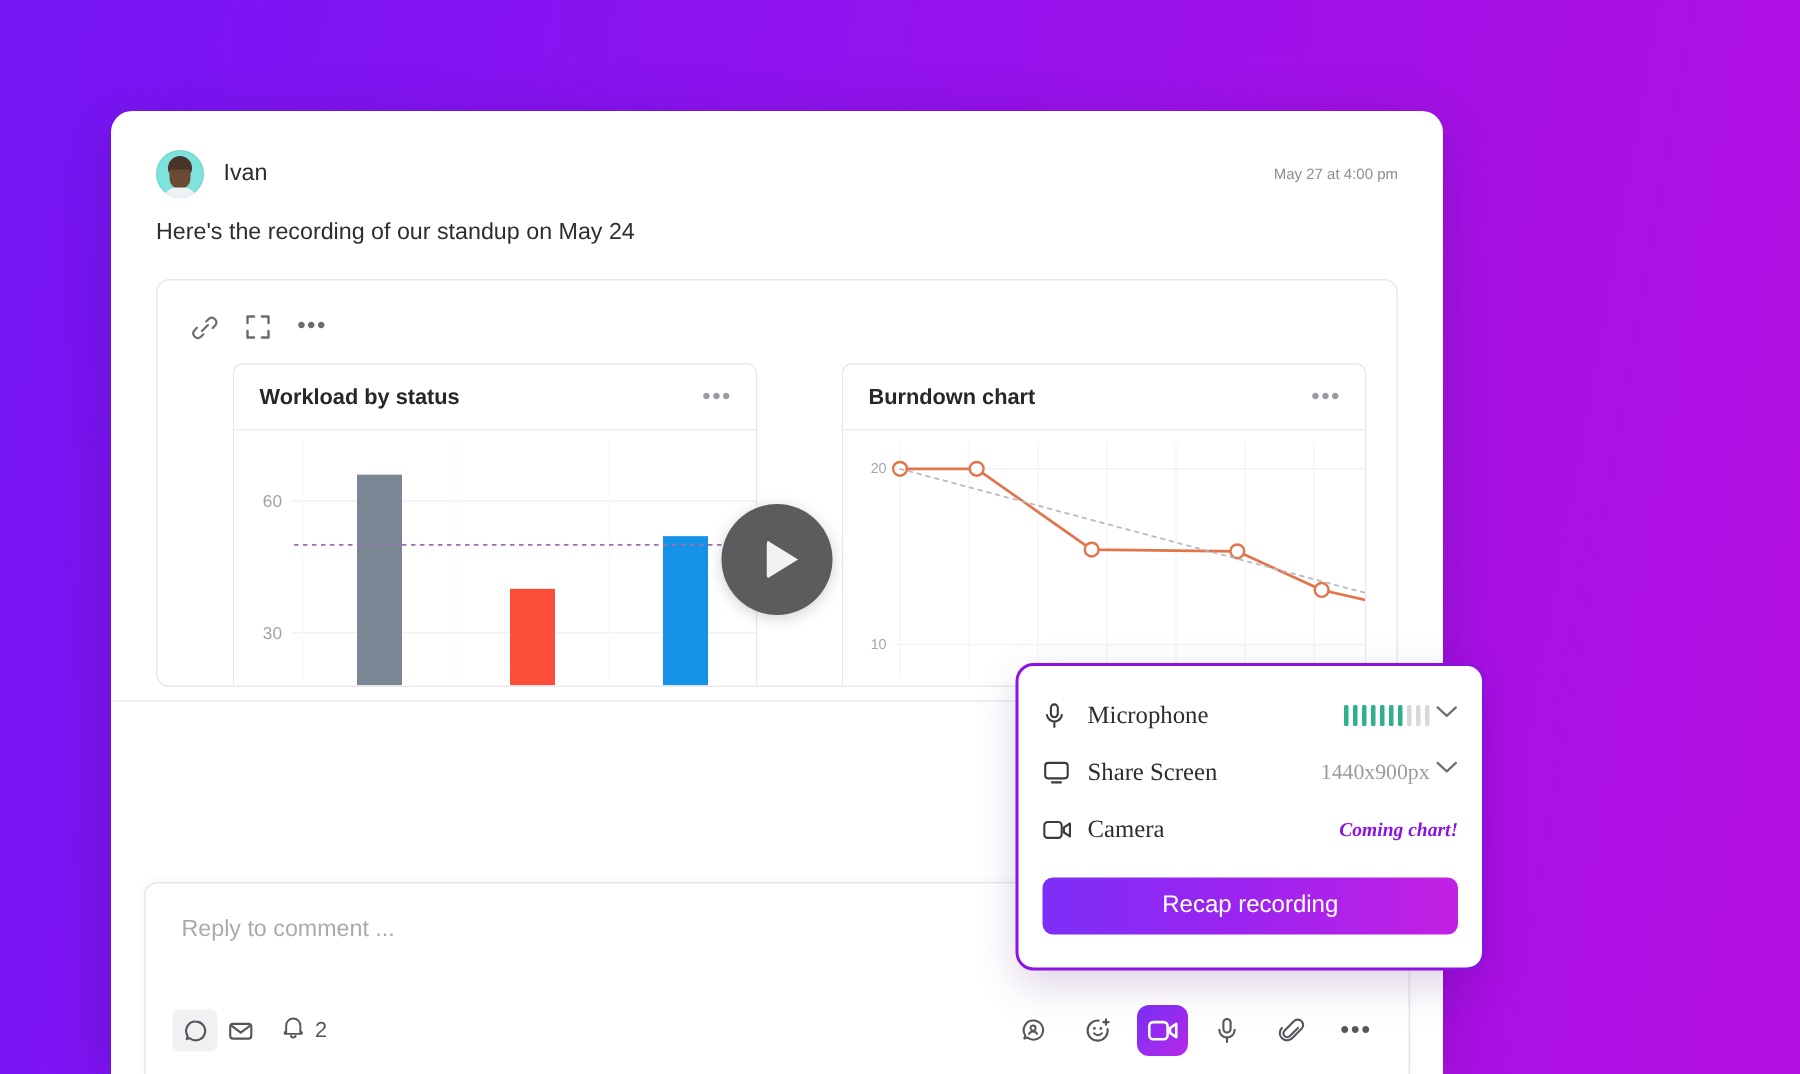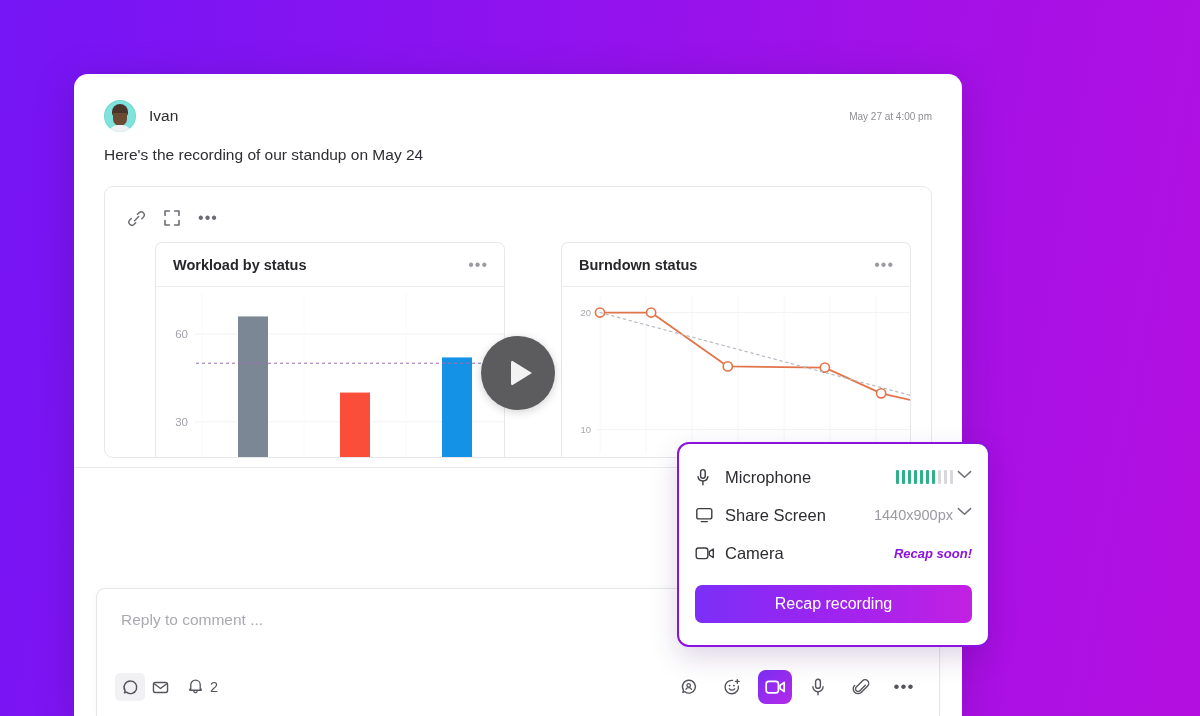--- a/index.html
+++ b/index.html
@@ -195,20 +195,21 @@
     background: #fff;
     border: 2px solid #8C12E0;
     border-radius: 12px;
     z-index: 30;
     box-shadow: 0 10px 28px rgba(60,0,100,.17);
     padding: 14px 16px 15px 16px;
   }
   .rec-row {
     display: flex; align-items: center;
     height: 38px;
+    font-family: Liberation Serif, serif;
   }
   .rec-ico {
     width: 26px; display: flex; align-items: center; color: #3b3b41;
   }
   .rec-label {
     font-size: 16.5px; color: #2c2c31; margin-left: 4px;
   }
   .rec-right {
     margin-left: auto; display: flex; align-items: flex-start; gap: 4px;
   }
@@ -287,21 +288,21 @@
               <rect x="286" y="70.42857142857143" width="30" height="99.57142857142857" fill="#1492E6"></rect>
               <line x1="352" y1="6" x2="352" y2="170" stroke="#fafafb" stroke-width="1"></line>
               <rect x="388" y="35.285714285714285" width="30" height="134.71428571428572" fill="#65C353"></rect>
               <line x1="40" y1="76.28571428571428" x2="454" y2="76.28571428571428" stroke="#9b6fb0" stroke-width="1.1" stroke-dasharray="3 3"></line>
             </svg>
         </div>
       </div>
 
       <div class="chart-panel">
         <div class="chart-head">
-          <span class="chart-title">Burndown status</span>
+          <span class="chart-title">Burndown chart</span>
           <span class="chart-dots">•••</span>
         </div>
         <div class="chart-body">
           <svg id="line-svg" width="460" height="172" viewBox="0 0 460 172">
               <line x1="38" y1="8" x2="38" y2="166" stroke="#f6f6f8" stroke-width="1"></line>
               <line x1="84" y1="8" x2="84" y2="166" stroke="#f6f6f8" stroke-width="1"></line>
               <line x1="130" y1="8" x2="130" y2="166" stroke="#f6f6f8" stroke-width="1"></line>
               <line x1="176" y1="8" x2="176" y2="166" stroke="#f6f6f8" stroke-width="1"></line>
               <line x1="222" y1="8" x2="222" y2="166" stroke="#f6f6f8" stroke-width="1"></line>
               <line x1="268" y1="8" x2="268" y2="166" stroke="#f6f6f8" stroke-width="1"></line>
@@ -455,18 +456,18 @@
 
   <div class="rec-row">
     <span class="rec-ico">
       <svg width="21" height="16" viewBox="0 0 21 16" fill="none">
         <rect x="1.2" y="3" width="11.6" height="10.6" rx="2.3" stroke="#3b3b41" stroke-width="1.4"></rect>
         <path d="M14.3 6.6 18.3 4 V12.6 L14.3 10 Z" stroke="#3b3b41" stroke-width="1.4" stroke-linejoin="round"></path>
       </svg>
     </span>
     <span class="rec-label">Camera</span>
     <span class="rec-right">
-      <span class="soon">Recap soon!</span>
+      <span class="soon">Coming chart!</span>
     </span>
   </div>
 
   <button class="start-btn">Recap recording</button>
 </div>
 
 </body></html>

